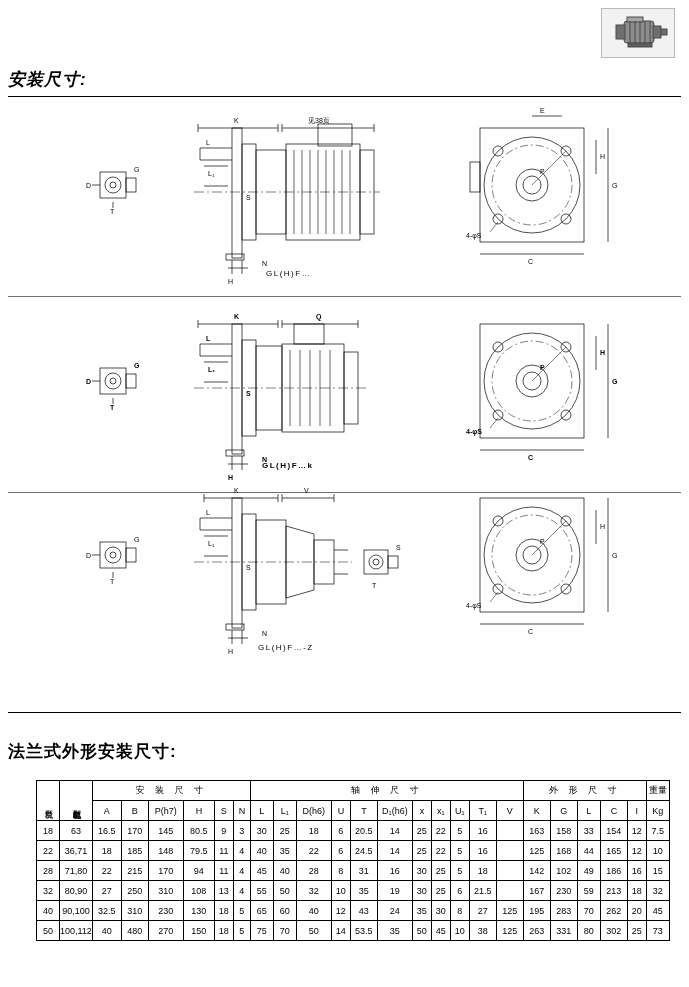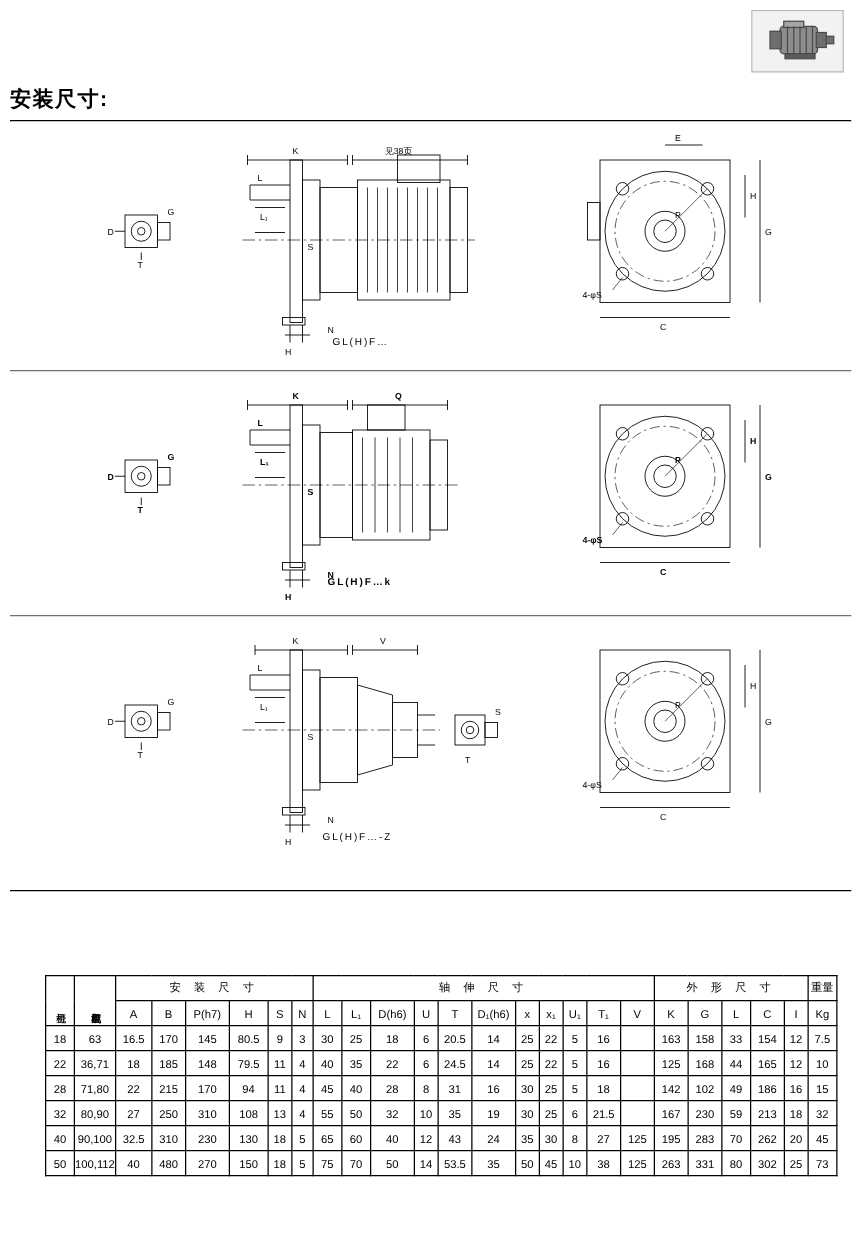--- a/index.html
+++ b/index.html
@@ -17,31 +17,31 @@
   .photo{
     position:absolute;right:14px;top:8px;width:72px;height:48px;
     border:1px solid #b9b9b9;background:#f3f3f3;overflow:hidden;
   }
   .photo svg{display:block}
 
   
   .h-title{
     position:absolute;font-weight:bold;font-size:17px;letter-spacing:1px;
   }
-  #title1{left:8px;top:68px;}
+  #title1{left:8px;top:68px;font-style:italic;}
   #title2{left:8px;top:740px;}
 
   .rule{position:absolute;left:8px;width:673px;height:1px;background:#000;}
   .rule.thin{height:1px;background:#6f6f6f;}
 
   
   .block{position:absolute;left:8px;width:673px;}
   #blk1{top:104px;height:186px;}
   #blk2{top:300px;height:186px;font-weight:bold;}
-  #blk3{top:496px;height:190px;}
+  #blk3{top:474px;height:190px;}
   .block svg{display:block;}
 
   
   table.dims{
     position:absolute;left:8px;top:780px;border-collapse:collapse;
     font-size:9px;font-family:"Liberation Sans", sans-serif;margin-left:28px;
   }
   table.dims th,table.dims td{
     border:1px solid #000;text-align:center;padding:0;
     height:19px;
@@ -347,20 +347,21 @@
           <line x1="20" y1="118" x2="28" y2="108" stroke-width="0.5"></line>
           <line x1="62" y1="71" x2="96" y2="37" stroke-width="0.5"></line>
           <text x="70" y="60" stroke="none" fill="#000">P</text>
         </g>
       </g>
       <text x="250" y="176" font-family="Liberation Sans, sans-serif" font-size="8" letter-spacing="1.5">GL(H)F…-Z</text>
     </svg>
   </div>
   <div class="rule" style="top:712px"></div>
 
+  <div class="h-title" id="title2">法兰式外形安装尺寸:</div>
 
   <table class="dims">
     <thead>
       <tr>
         <th rowspan="2" style="width:22px"><span class="vertlabel">机型号</span></th>
         <th rowspan="2" style="width:30px"><span class="vertlabel">装配电机机型</span></th>
         <th colspan="6" class="grp">安 装 尺 寸</th>
         <th colspan="11" class="grp">轴 伸 尺 寸</th>
         <th colspan="5" class="grp">外 形 尺 寸</th>
         <th>重量</th>

